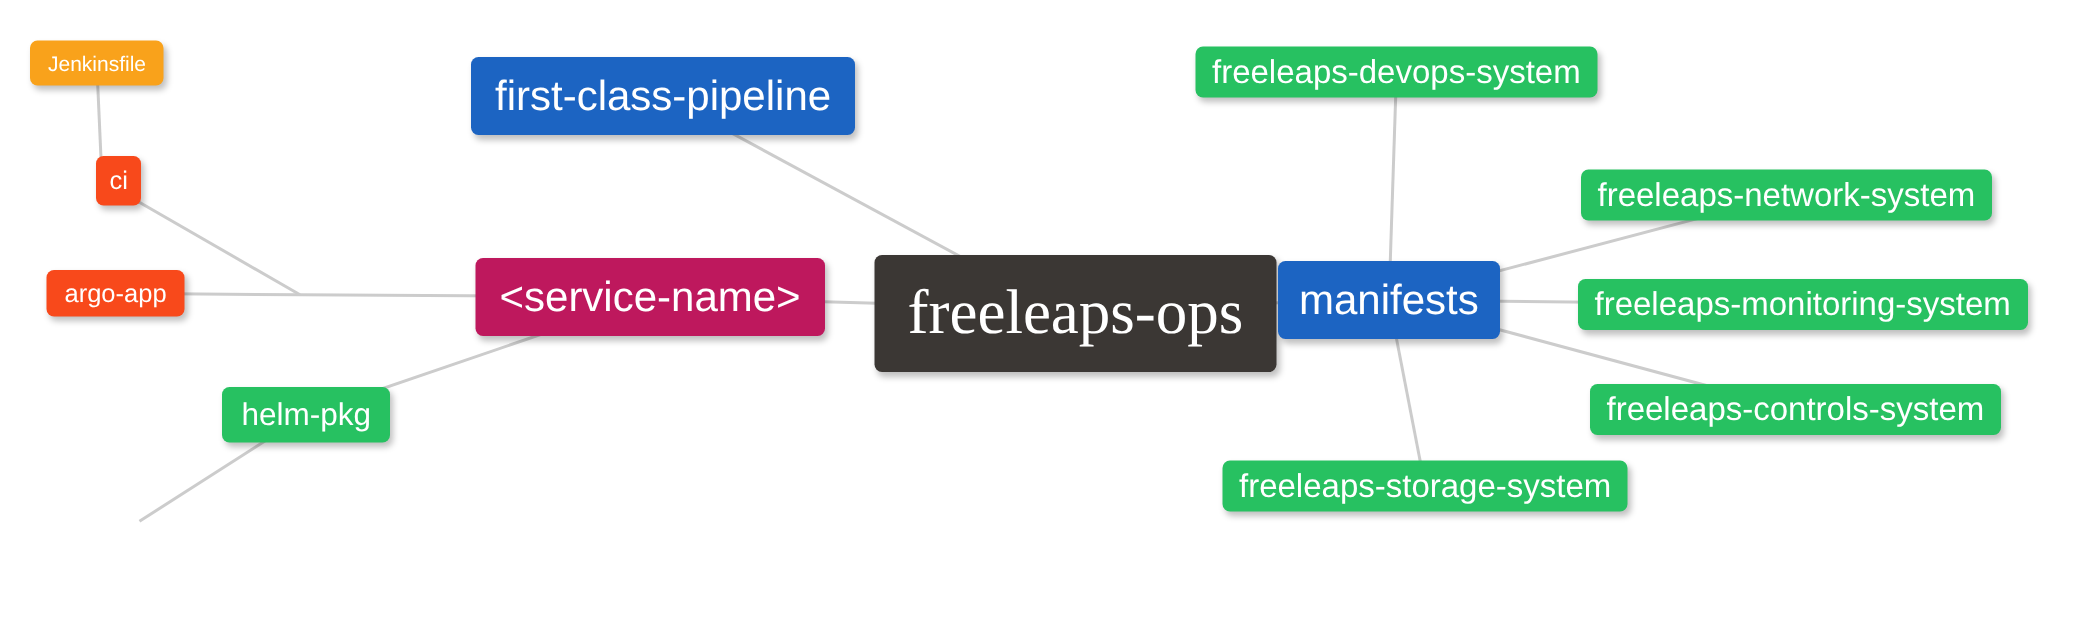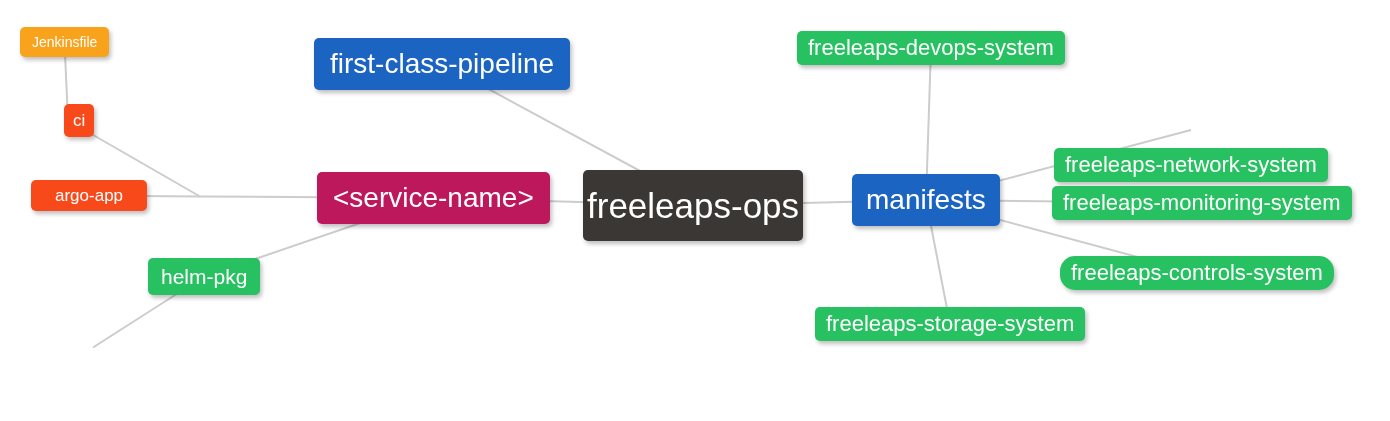--- a/index.html
+++ b/index.html
@@ -48,24 +48,24 @@
       <line x1="433.5" y1="198" x2="704" y2="205.5" stroke="#cccccc" stroke-width="2"></line>
       <line x1="704" y1="205.5" x2="926" y2="200" stroke="#cccccc" stroke-width="2"></line>
       <line x1="926" y1="200" x2="931" y2="48" stroke="#cccccc" stroke-width="2"></line>
       <line x1="926" y1="200" x2="1191" y2="130" stroke="#cccccc" stroke-width="2"></line>
       <line x1="926" y1="200" x2="1202" y2="203" stroke="#cccccc" stroke-width="2"></line>
       <line x1="926" y1="200" x2="1197" y2="273" stroke="#cccccc" stroke-width="2"></line>
       <line x1="926" y1="200" x2="950" y2="324" stroke="#cccccc" stroke-width="2"></line>
     </svg>
 <div class="node" style="left: 20px; top: 27px; background: rgb(249, 162, 27); font-size: 14px; padding: 8px 12px;">Jenkinsfile</div>
     <div class="node" style="left: 64px; top: 104px; background: rgb(248, 73, 27); font-size: 17px; padding: 8px 9px;">ci</div>
-    <div class="node" style="left: 31px; top: 180px; background: rgb(248, 73, 27); font-size: 17px; padding: 7px 24px;">argo-app</div>
+    <div class="node" style="left: 31px; top: 180px; background: rgb(248, 73, 27); font-size: 17px; padding: 7px 12px;">argo-app</div>
     <div class="node" style="left: 148px; top: 258px; background: rgb(39, 193, 97); font-size: 21px; padding: 8px 13px;">helm-pkg</div>
     <div class="node" style="left: 314px; top: 38px; background: rgb(28, 100, 194); font-size: 28px; padding: 12px 16px;">first-class-pipeline</div>
     <div class="node" style="left: 317px; top: 172px; background: #be185d; font-size: 28px; padding: 12px 16px;">&lt;service-name&gt;</div>
-    <div class="node" style="left: 583px; top: 170px; background: rgb(59, 55, 52); font-size: 35px; padding: 18px 4px;">freeleaps-ops</div>
+    <div class="node" style="left: 583px; top: 170px; background: rgb(59, 55, 52); font-size: 42px; padding: 18px 22px; font-family: Liberation Serif, serif;">freeleaps-ops</div>
     <div class="node" style="left: 852px; top: 174px; background: rgb(28, 100, 194); font-size: 28px; padding: 12px 14px;">manifests</div>
     <div class="node" style="left: 797px; top: 31px; background: rgb(39, 193, 97); font-size: 22px; padding: 6px 11px;">freeleaps-devops-system</div>
-    <div class="node" style="left: 1054px; top: 113px; background: rgb(39, 193, 97); font-size: 22px; padding: 6px 11px; margin-top: 35px;">freeleaps-network-system</div>
+    <div class="node" style="left: 1054px; top: 113px; background: rgb(39, 193, 97); font-size: 22px; padding: 6px 11px;">freeleaps-network-system</div>
     <div class="node" style="left: 1052px; top: 186px; background: rgb(39, 193, 97); font-size: 22px; padding: 6px 11px;">freeleaps-monitoring-system</div>
-    <div class="node" style="left: 1060px; top: 256px; background: rgb(39, 193, 97); font-size: 22px; padding: 6px 11px; border-radius: 15px;">freeleaps-controls-system</div>
+    <div class="node" style="left: 1060px; top: 256px; background: rgb(39, 193, 97); font-size: 22px; padding: 6px 11px;">freeleaps-controls-system</div>
     <div class="node" style="left: 815px; top: 307px; background: rgb(39, 193, 97); font-size: 22px; padding: 6px 11px;">freeleaps-storage-system</div>
   </div>
 
 </body></html>

